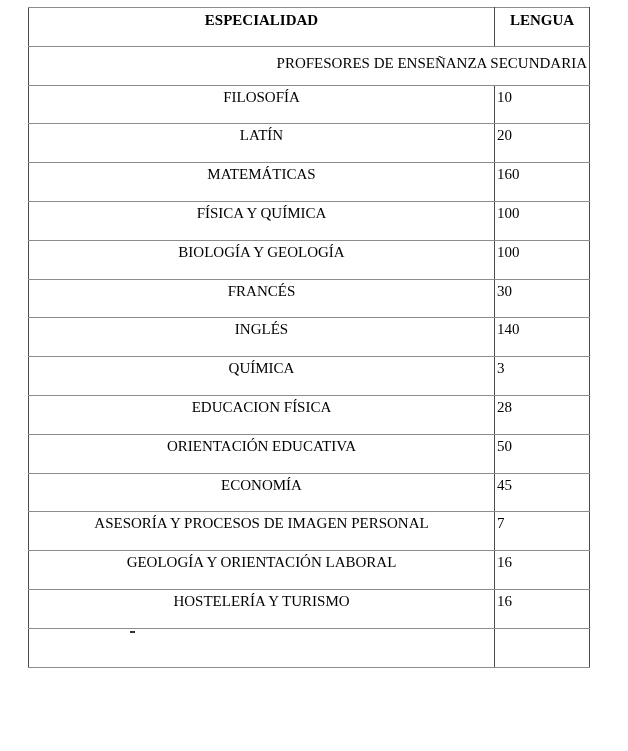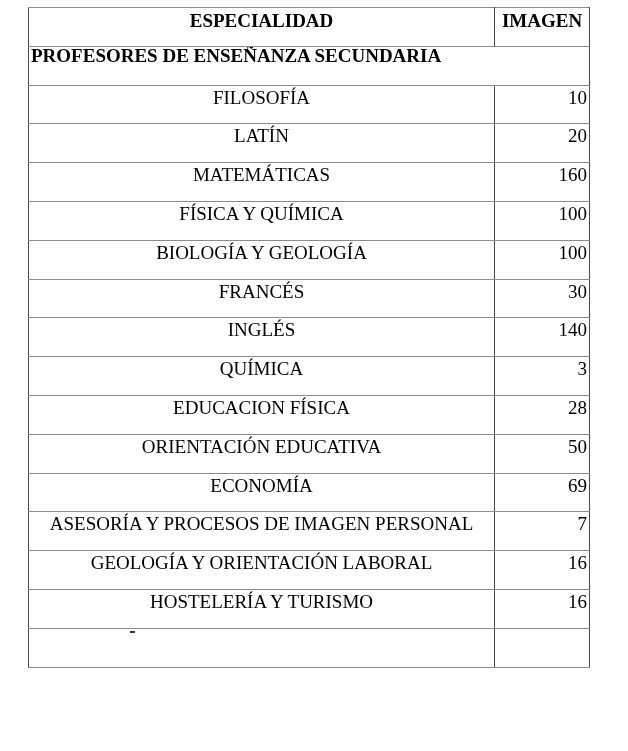--- a/index.html
+++ b/index.html
@@ -25,38 +25,38 @@
   }
   col.col-especialidad { width: 466px; }
   col.col-plazas { width: 95px; }
   tr { height: 38.8px; }
   th, td {
     border-top: 1px solid #8c8c8c;
     border-bottom: 1px solid #8c8c8c;
     border-left: 1px solid #4a4a4a;
     border-right: 1px solid #4a4a4a;
     vertical-align: top;
-    font-size: 19px;
+    font-size: 15px;
     line-height: 17px;
     padding: 3px 2px 0 2px;
     overflow: hidden;
     white-space: nowrap;
   }
   th.head-cell {
     font-weight: bold;
     text-align: center;
     padding-top: 4px;
   }
   td.section-cell {
-    font-weight: bold;
-    text-align: left;
-    padding-top: 0;
+    font-weight: normal;
+    text-align: right;
+    padding-top: 8px;
   }
   td.name-cell { text-align: center; }
-  td.num-cell  { text-align: right; }
+  td.num-cell  { text-align: left; }
   td.partial-cell { position: relative; }
   .glyph-fragment {
     position: absolute;
     left: 101px;
     top: 2px;
     width: 5px;
     height: 2px;
     background: #333333;
   }
 </style>
@@ -64,21 +64,21 @@
 <body>
 
 <table class="doc-table">
   <colgroup>
     <col class="col-especialidad">
     <col class="col-plazas">
   </colgroup>
   <thead>
     <tr>
       <th class="head-cell">ESPECIALIDAD</th>
-      <th class="head-cell">IMAGEN</th>
+      <th class="head-cell">LENGUA</th>
     </tr>
     <tr>
       <td class="section-cell" colspan="2">PROFESORES DE ENSEÑANZA SECUNDARIA</td>
     </tr>
   </thead>
   <tbody id="rows">
   <tr>
     <td class="name-cell">FILOSOFÍA</td>
     <td class="num-cell">10</td>
   </tr>
@@ -126,21 +126,21 @@
   </tr>
 
   <tr>
     <td class="name-cell">ORIENTACIÓN EDUCATIVA</td>
     <td class="num-cell">50</td>
   </tr>
 
 
   <tr>
     <td class="name-cell">ECONOMÍA</td>
-    <td class="num-cell">69</td>
+    <td class="num-cell">45</td>
   </tr>
 
   <tr>
     <td class="name-cell">ASESORÍA Y PROCESOS DE IMAGEN PERSONAL</td>
     <td class="num-cell">7</td>
   </tr>
 
   <tr>
     <td class="name-cell">GEOLOGÍA Y ORIENTACIÓN LABORAL</td>
     <td class="num-cell">16</td>

